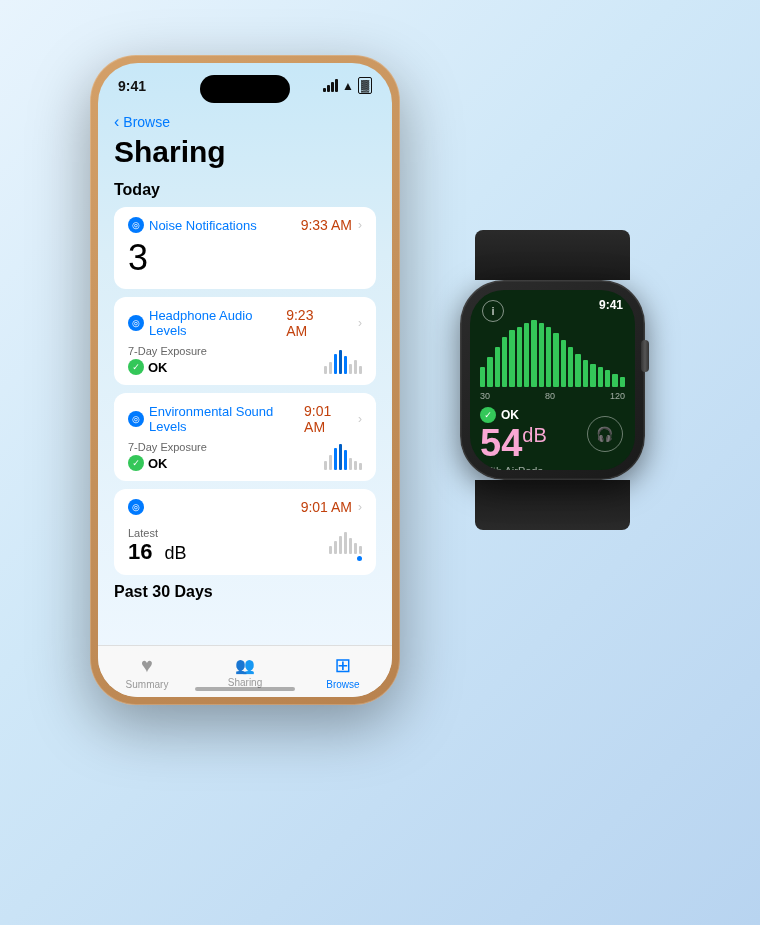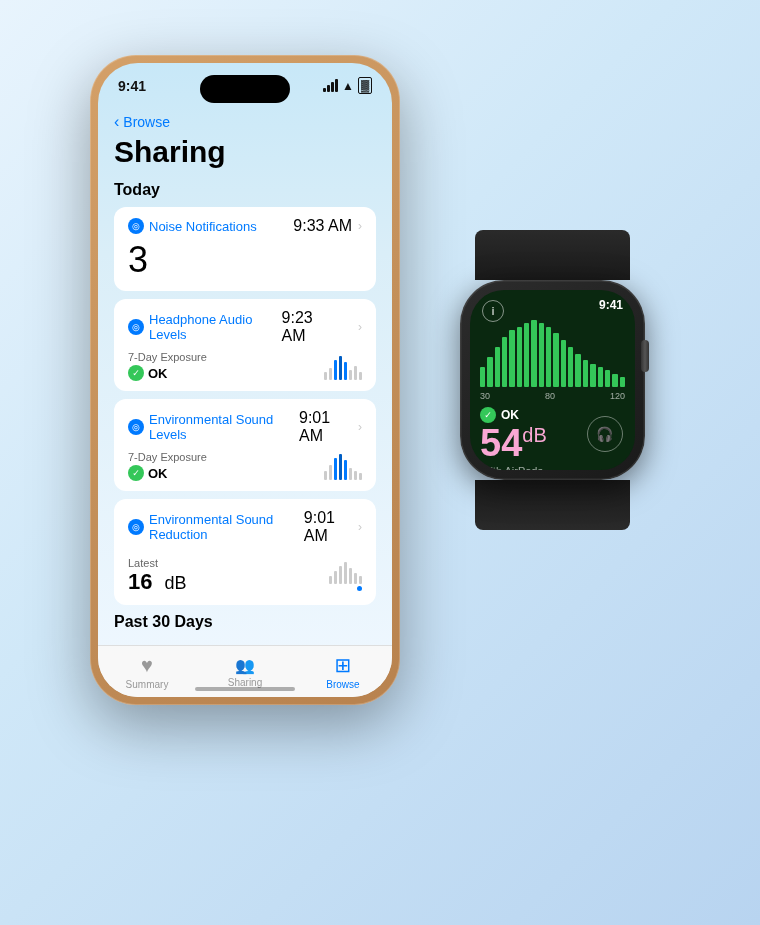--- a/index.html
+++ b/index.html
@@ -140,22 +140,22 @@
       border-radius: 50%;
       display: flex;
       align-items: center;
       justify-content: center;
       color: white;
       font-size: 9px;
       flex-shrink: 0;
     }
 
     .card-time {
-      color: #000000;
-      font-size: 16px;
+      color: #c2410c;
+      font-size: 14px;
     }
 
     .card-chevron {
       color: #ccc;
       font-size: 12px;
       margin-left: 4px;
     }
 
     .big-number {
       font-size: 36px;
@@ -533,21 +533,20 @@
               <div class="mini-bar" style="height:9px;"></div>
               <div class="mini-bar" style="height:7px;"></div>
             </div>
           </div>
         </div>
 
         <div class="card">
           <div class="card-row">
             <div class="card-title-link">
               <div class="ear-icon">◎</div>
-              <span>Environmental Sound Reduction</span>
             </div>
             <div style="display:flex;align-items:center;gap:2px;">
               <span class="card-time">9:01 AM</span>
               <span class="card-chevron">›</span>
             </div>
           </div>
           <div class="exposure-row">
             <div class="exposure-left">
               <div class="latest-label">Latest</div>
               <div style="display:flex;align-items:baseline;gap:12px;">

